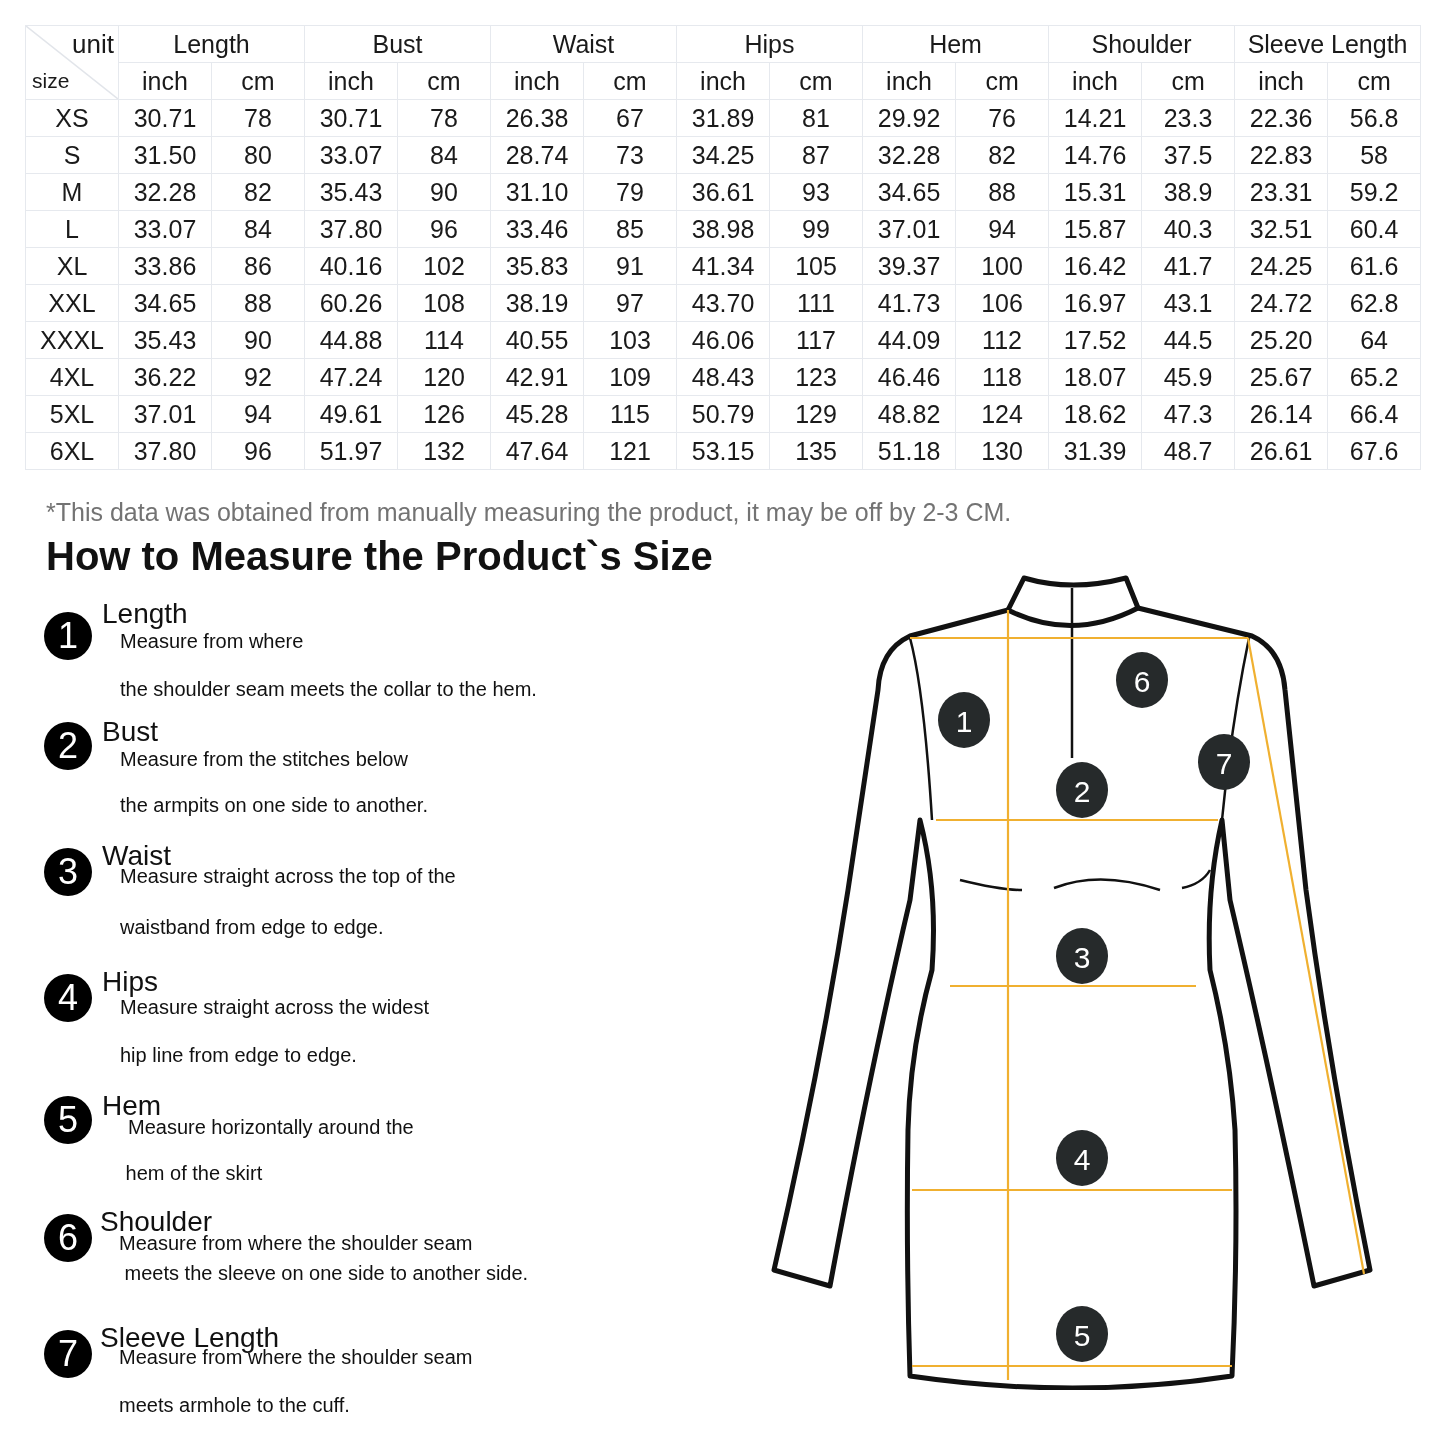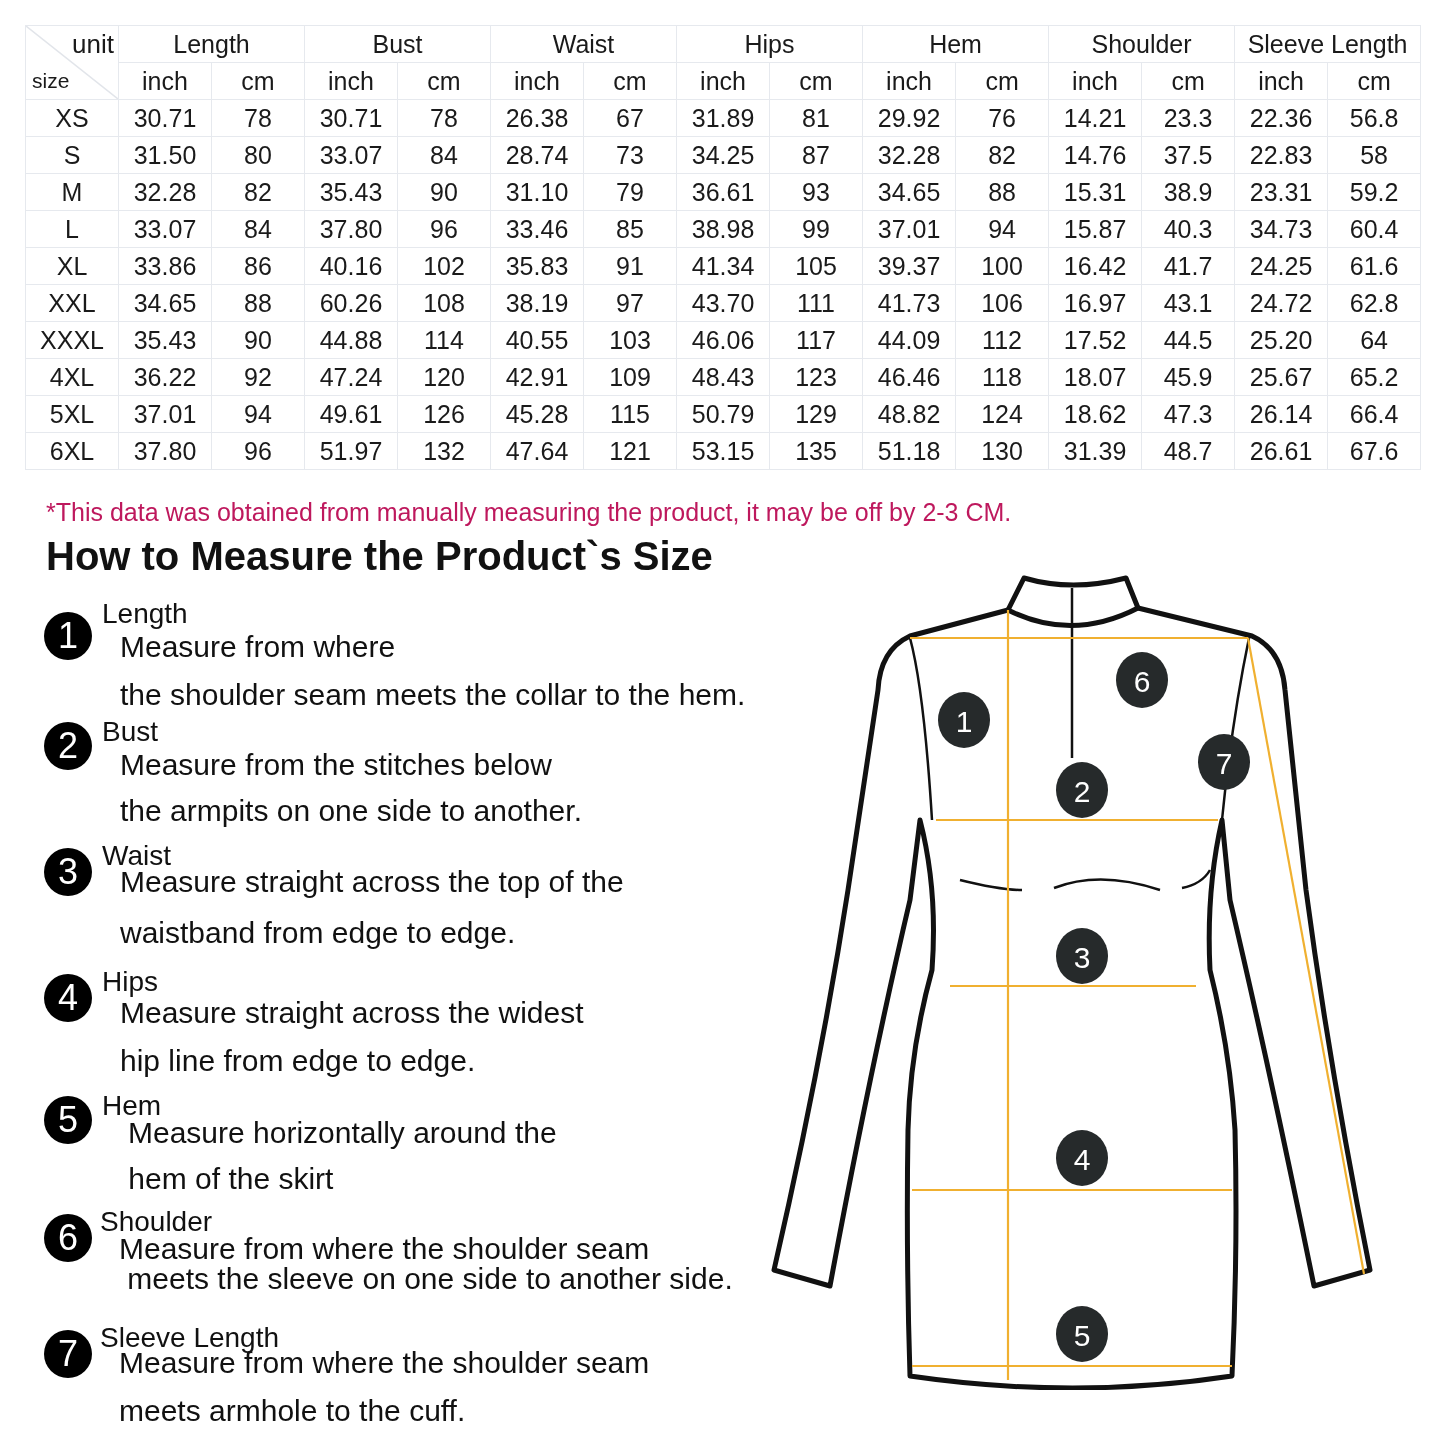--- a/index.html
+++ b/index.html
@@ -4,27 +4,27 @@
 <style>
   html,body{margin:0;padding:0;background:#fff;}
   body{width:1445px;height:1445px;position:relative;overflow:hidden;font-family:"Liberation Sans","DejaVu Sans",sans-serif;color:#111;}
   table.size{position:absolute;left:25px;top:25px;width:1395px;border-collapse:collapse;table-layout:fixed;}
   table.size td{border:1.5px solid #e6e9ee;text-align:center;font-size:25px;height:36px;padding:0;line-height:36px;color:#1a1a1a;}
   table.size tr.hdr1 td{height:36px;}
   table.size td.corner{position:relative;}
   .corner .unit{position:absolute;right:4px;top:0;font-size:26px;}
   .corner .sz{position:absolute;left:6px;bottom:0;font-size:21px;}
   .corner svg{position:absolute;left:0;top:0;width:100%;height:100%;}
-  .note{position:absolute;left:46px;top:498px;font-size:25px;color:#be185d;}
+  .note{position:absolute;left:46px;top:498px;font-size:25px;color:#737373;}
   .title{position:absolute;left:46px;top:534px;font-size:40px;color:#111;font-weight:bold;}
   .steps{position:absolute;left:44px;top:598px;width:720px;}
   .step{position:absolute;left:0;}
   .badge{position:absolute;left:0;width:48px;height:48px;border-radius:50%;background:#000;color:#fff;font-size:36px;display:flex;align-items:center;justify-content:center;}
   .stitle{position:absolute;left:58px;font-size:28px;white-space:nowrap;}
-  .sline{position:absolute;font-size:30px;white-space:nowrap;}
+  .sline{position:absolute;font-size:20px;white-space:nowrap;}
   .diagram{position:absolute;left:760px;top:570px;width:640px;height:820px;}
 </style>
 </head>
 <body>
 
 <table class="size">
   <colgroup>
     <col style="width:93px">
     <col span="14" style="width:93px">
   </colgroup>
@@ -121,21 +121,21 @@
         <td>37.80</td>
         <td>96</td>
         <td>33.46</td>
         <td>85</td>
         <td>38.98</td>
         <td>99</td>
         <td>37.01</td>
         <td>94</td>
         <td>15.87</td>
         <td>40.3</td>
-        <td>34.73</td>
+        <td>32.51</td>
         <td>60.4</td>
       </tr>
       <tr>
         <td>XL</td>
         <td>33.86</td>
         <td>86</td>
         <td>40.16</td>
         <td>102</td>
         <td>35.83</td>
         <td>91</td>

